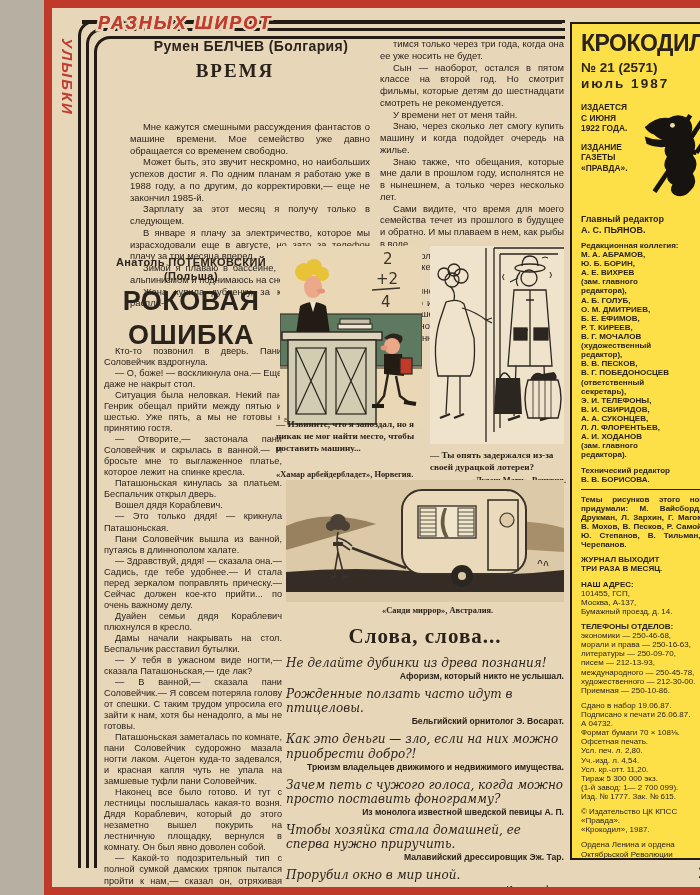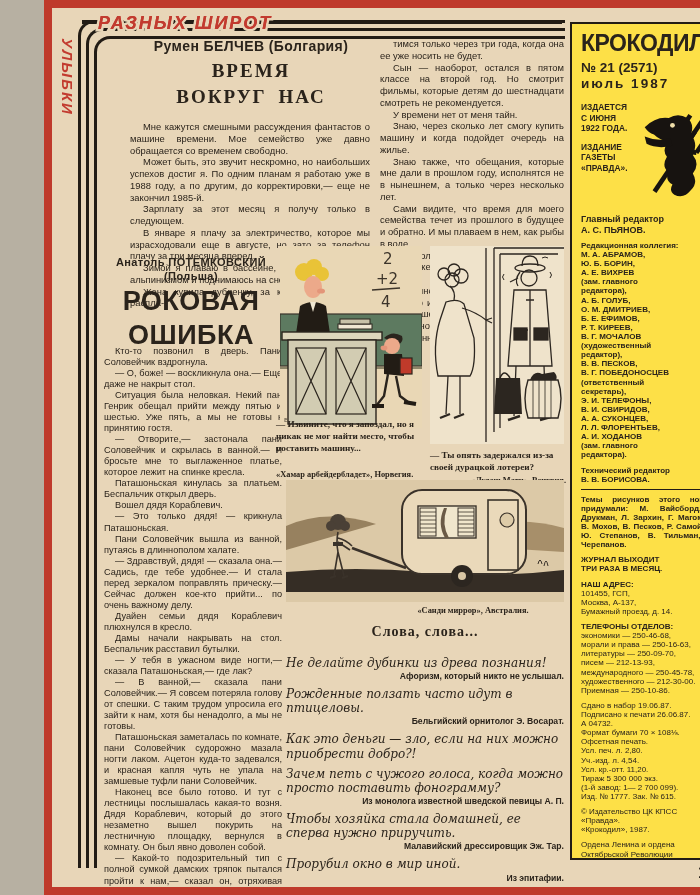--- a/index.html
+++ b/index.html
@@ -23,21 +23,21 @@
   .a2-title{font-weight:bold;font-size:27px;letter-spacing:.5px;text-align:center;line-height:1.25;}
   .body-col2{font-size:9.2px;line-height:1.2;text-align:justify;}
   .body-col2 p{margin:0;text-indent:11px;}
 
   
   .cartoon{border:0;}
   .caption{font-family:"Liberation Serif",serif;font-weight:bold;font-size:9.2px;line-height:1.3;}
   .caption-src{font-family:"Liberation Serif",serif;font-weight:bold;font-size:8.4px;line-height:1.3;}
 
   
-  .words-head{font-family:"Liberation Serif",serif;font-weight:bold;font-size:14px;text-align:center;letter-spacing:1px;}
+  .words-head{font-family:"Liberation Serif",serif;font-weight:bold;font-size:21px;text-align:center;letter-spacing:1px;}
   .aph{margin-bottom:6px;}
   .aph-text{font-family:"DejaVu Serif",serif;font-style:italic;font-size:12px;line-height:1.18;}
   .aph-attr{font-size:8.6px;font-weight:bold;text-align:right;margin-top:1px;}
 
   
   .sidebar{position:absolute;left:518px;top:14px;width:160px;height:838px;border:2px solid #221c15;background:#fde047;padding:8px 9px;box-sizing:border-box;overflow:hidden;}
   .mast{font-weight:bold;font-size:23px;letter-spacing:-.5px;line-height:1;margin-bottom:5px;}
   .issue{font-weight:bold;font-size:13.5px;line-height:1.2;}
   .month{font-weight:bold;font-size:13.5px;letter-spacing:2px;line-height:1.2;margin-bottom:10px;}
   .sb{font-size:8px;line-height:1.14;}
@@ -59,23 +59,22 @@
 
   <svg class="abs" style="left:30px;top:0px;" width="480" height="30" viewBox="0 0 480 30">
     <rect x="0" y="12" width="480" height="4" fill="#221c15"></rect>
     <text x="16" y="21" font-family="Liberation Sans, sans-serif" font-size="18" font-weight="bold" font-style="italic" letter-spacing="2" fill="#c23b2f" stroke="#e8d6b8" stroke-width="5" paint-order="stroke">РАЗНЫХ ШИРОТ</text>
     <text x="16" y="21" font-family="Liberation Sans, sans-serif" font-size="18" font-weight="bold" font-style="italic" letter-spacing="2" fill="#c23b2f">РАЗНЫХ ШИРОТ</text>
   </svg>
 
   <div class="abs rubric-side" style="left:24px;top:30px;">УЛЫБКИ</div>
 
   <div class="abs byline" style="left:80px;top:30px;width:238px;">Румен БЕЛЧЕВ (Болгария)</div>
-  <div class="abs a1-title" style="left:80px;top:50px;width:238px;">
+  <div class="abs a1-title" style="left:64px;top:50px;width:238px;">
     <div>ВРЕМЯ</div>
-    <div>ВОКРУГ НАС</div>
   </div>
   <div class="abs body-col" style="left:78px;top:113px;width:240px;">
       <p>Мне кажутся смешными рассуждения фантастов о машине времени. Мое семейство уже давно обращается со временем свободно.</p>
       <p>Может быть, это звучит нескромно, но наибольших успехов достиг я. По одним планам я работаю уже в 1988 году, а по другим, до корректировки,— еще не закончил 1985-й.</p>
       <p>Зарплату за этот месяц я получу только в следующем.</p>
       <p>В январе я плачу за электричество, которое мы израсходовали еще в августе, но зато за телефон плачу за три месяца вперед.</p>
       <p>Зимой я плаваю в бассейне, а летом занимаюсь альпинизмом и поднимаюсь на снежные вершины.</p>
       <p>Жена купила дубленку, за которую мы теперь распла-</p>
     </div>
   <div class="abs body-col" style="left:328px;top:30px;width:184px;">
@@ -212,34 +211,35 @@
       <rect x="172" y="28" width="16" height="28" fill="none" stroke="#3a322a" stroke-width="1"></rect>
       <path d="M172,32 h16 M172,36 h16 M172,40 h16 M172,44 h16 M172,48 h16 M172,52 h16" stroke="#3a322a" stroke-width=".8"></path>
       <path d="M161,28 Q155,44 163,58 L159,58 Q151,44 158,28 Z" fill="#6a5a46"></path>
       <rect x="202" y="20" width="30" height="70" fill="none" stroke="#3a322a" stroke-width="1.6"></rect>
       <circle cx="221" cy="40" r="7" fill="#ddcba8" stroke="#3a322a" stroke-width="1.2"></circle>
       <circle cx="176" cy="96" r="11" fill="#2c2620"></circle>
       <circle cx="176" cy="96" r="4" fill="#d8c6a4"></circle>
     </g>
     <path d="M252,84 q2,-8 4,0 M258,86 q2,-10 4,0" stroke="#3a322a" stroke-width="1" fill="none"></path>
   </svg>
-  <div class="abs caption-src" style="left:330px;top:598px;width:182px;text-align:center;">«Санди миррор», Австралия.</div>
+  <div class="abs caption-src" style="left:330px;top:598px;width:182px;text-align:left;">«Санди миррор», Австралия.</div>
 
   <div class="abs words-head" style="left:234px;top:616px;width:278px;">Слова, слова...</div>
   <div class="abs" style="left:234px;top:648px;width:278px;">
     <div class="aph">
       <div class="aph-text">Не делайте дубинки из древа познания!</div>
       <div class="aph-attr">Афоризм, который никто не услышал.</div>
     </div>
     <div class="aph">
       <div class="aph-text">Рожденные ползать часто идут в птицеловы.</div>
       <div class="aph-attr">Бельгийский орнитолог Э. Восарат.</div>
     </div>
     <div class="aph">
       <div class="aph-text">Как это деньги — зло, если на них можно приобрести добро?!</div>
+      <div class="aph-attr">Трюизм владельцев движимого и недвижимого имущества.</div>
     </div>
     <div class="aph">
       <div class="aph-text">Зачем петь с чужого голоса, когда можно просто поставить фонограмму?</div>
       <div class="aph-attr">Из монолога известной шведской певицы А. П.</div>
     </div>
     <div class="aph">
       <div class="aph-text">Чтобы хозяйка стала домашней, ее сперва нужно приручить.</div>
       <div class="aph-attr">Малавийский дрессировщик Эж. Тар.</div>
     </div>
     <div class="aph">

